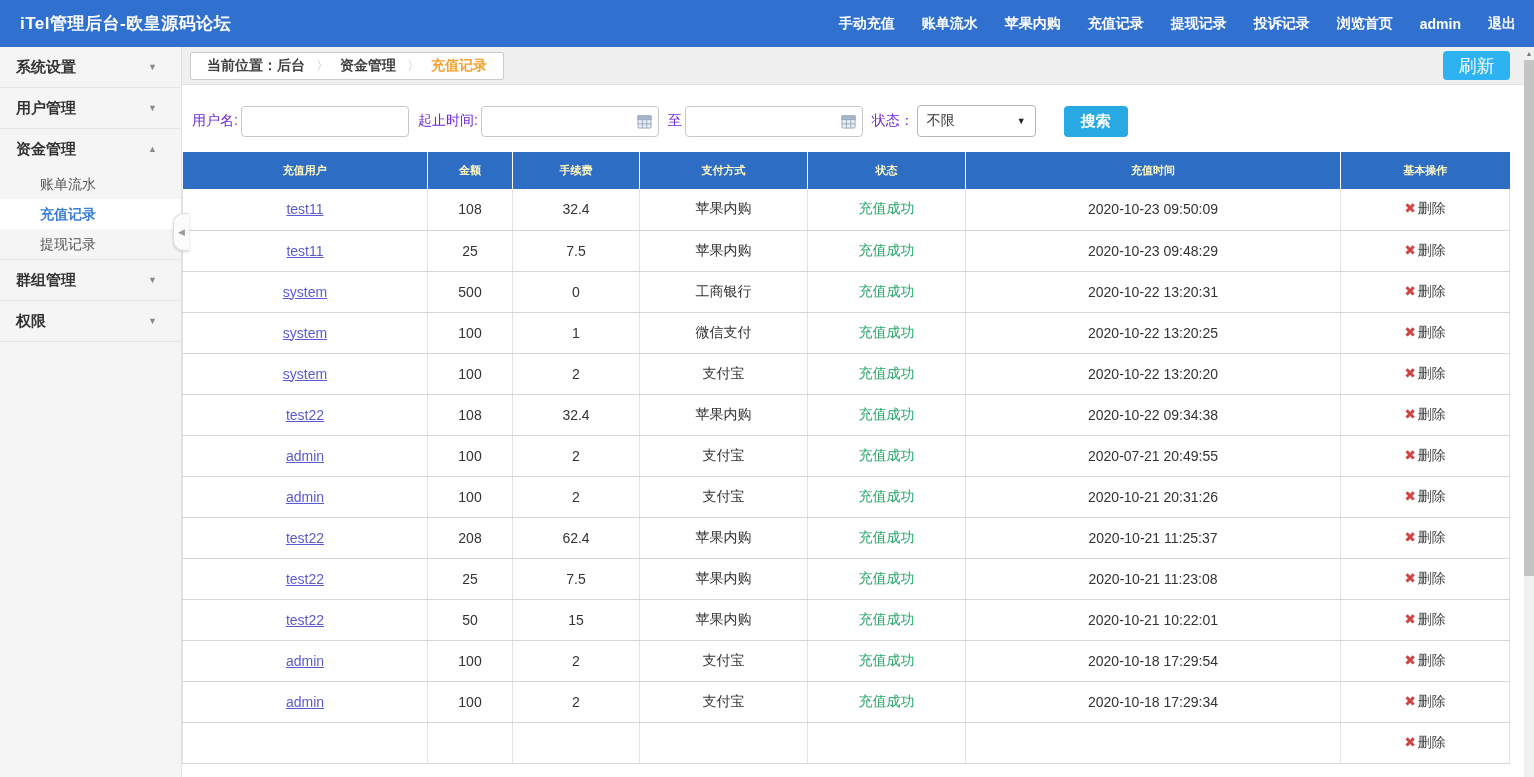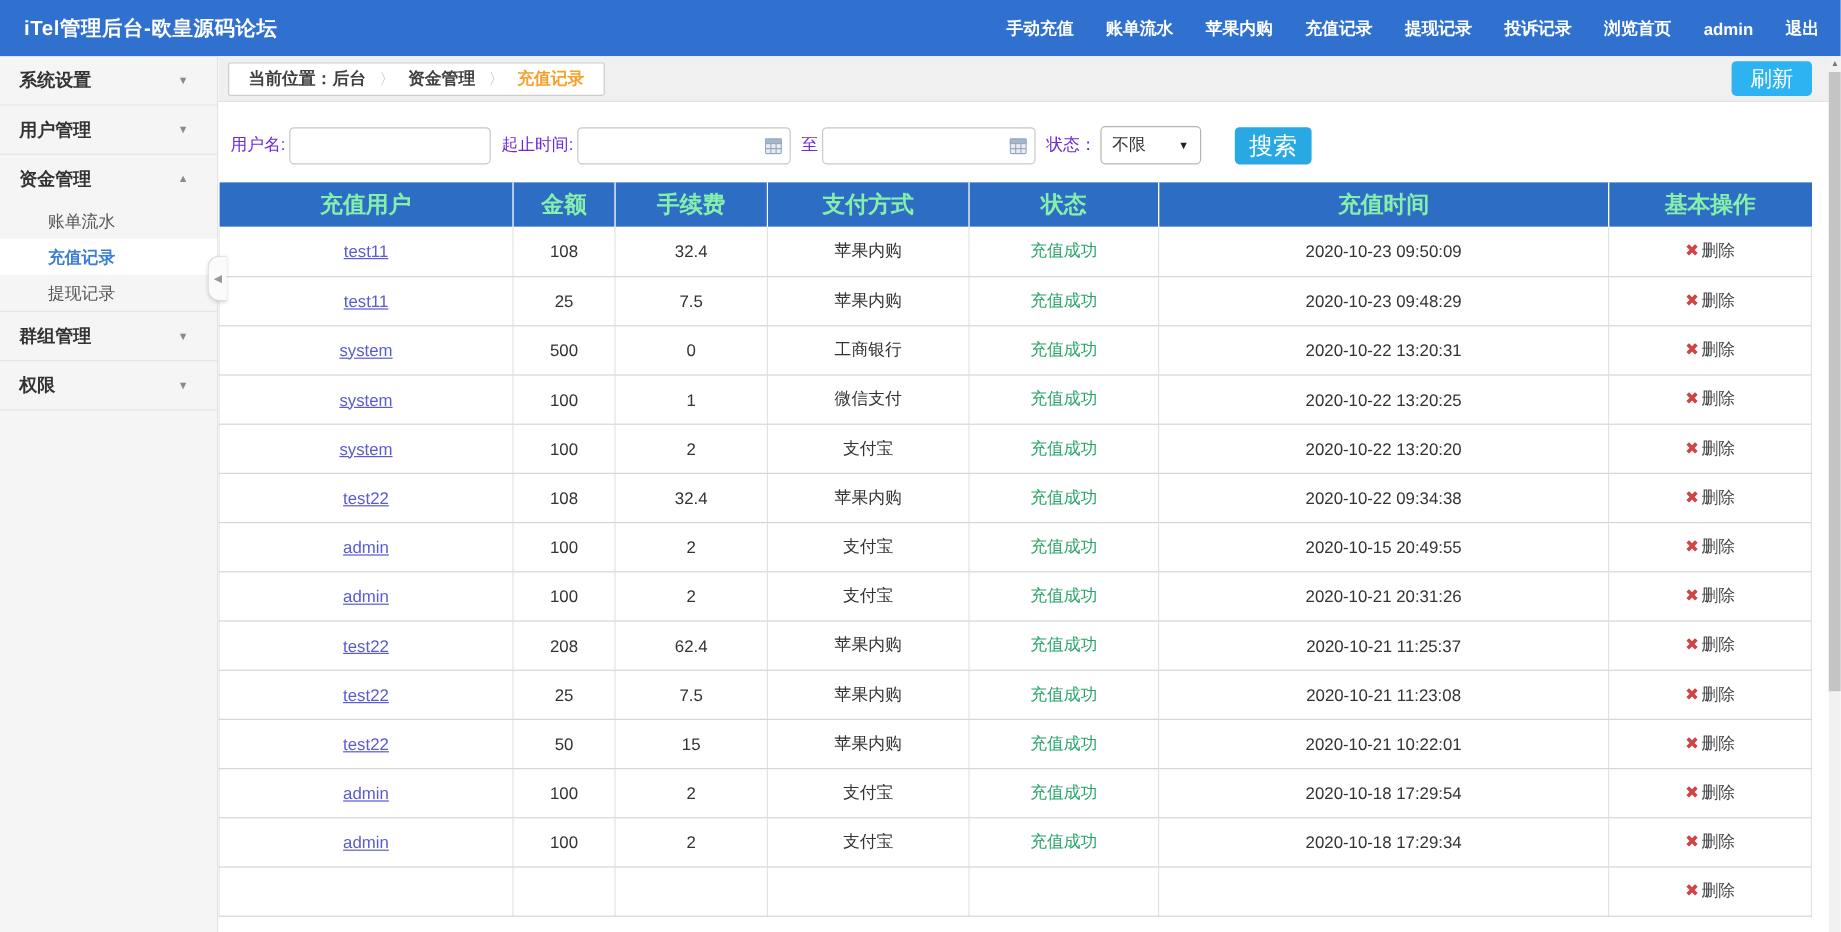--- a/index.html
+++ b/index.html
@@ -64,36 +64,36 @@
   .f-label:first-child{ margin-left:0; }
   .txt-input{
     height:31px; border:1px solid #c8c8c8; border-radius:4px; background:#fff;
     padding:0 8px; font-family:inherit; font-size:14px; outline:none;
   }
   .w-user{ width:168px; }
   .date-wrap{ position:relative; display:inline-flex; align-items:center; }
   .date-wrap .txt-input{ width:178px; padding-right:26px; }
   .cal-icon{ position:absolute; right:7px; top:8px; width:15px; height:15px; cursor:pointer; }
   .select-box{
-    width:84px; height:32px; border:1px solid #b5b5b5; border-radius:4px; background:#fff;
+    width:119px; height:32px; border:1px solid #b5b5b5; border-radius:4px; background:#fff;
     display:inline-flex; align-items:center; justify-content:space-between;
     padding:0 9px; cursor:pointer;
   }
   .select-caret{ font-size:9px; color:#222; }
   .btn-search{
     margin-left:28px; width:64px; height:31px; border:none; border-radius:4px; cursor:pointer;
-    background:var(--c-button-search,#29a9e3); color:#fff; font-size:20px; font-family:inherit;
+    background:var(--c-button-search,#29a9e3); color:#fff; font-size:15px; font-family:inherit;font-weight:bold;
   }
   
   table.recharge{
     margin-top:15px; width:1327px; border-collapse:collapse; table-layout:fixed;
   }
   .recharge thead th{
-    background:var(--c-table-header,#2d6dc3); color:#86efac; height:37px;
-    font-size:19px; font-weight:bold; text-align:center;
+    background:var(--c-table-header,#2d6dc3); color:#fef9c3; height:37px;
+    font-size:11px; font-weight:bold; text-align:center;
   }
   .recharge thead th + th{ border-left:1px solid #fff; }
   .recharge tbody td{
     height:41px; text-align:center; font-size:14px; color:#333; background:#fff;
     border-bottom:1px solid #d6d6d6; border-right:1px solid #e3e3e3;
   }
   .recharge tbody td:first-child{ border-left:1px solid #e3e3e3; }
   .user-link{ color:var(--c-link,#5a5ad2); text-decoration:underline; cursor:pointer; }
   .status-ok{ color:var(--c-status-green,#27a568); }
   .del-btn{ cursor:pointer; white-space:nowrap; color:#444; }
@@ -294,21 +294,21 @@
             <td><span class="status-ok">充值成功</span></td>
             <td>2020-10-22 09:34:38</td>
             <td><span class="del-btn"><span class="del-x">✖</span><span>删除</span></span></td>
           </tr>
           <tr>
             <td><a class="user-link">admin</a></td>
             <td>100</td>
             <td>2</td>
             <td>支付宝</td>
             <td><span class="status-ok">充值成功</span></td>
-            <td>2020-10-15 20:49:55</td>
+            <td>2020-07-21 20:49:55</td>
             <td><span class="del-btn"><span class="del-x">✖</span><span>删除</span></span></td>
           </tr>
           <tr>
             <td><a class="user-link">admin</a></td>
             <td>100</td>
             <td>2</td>
             <td>支付宝</td>
             <td><span class="status-ok">充值成功</span></td>
             <td>2020-10-21 20:31:26</td>
             <td><span class="del-btn"><span class="del-x">✖</span><span>删除</span></span></td>

